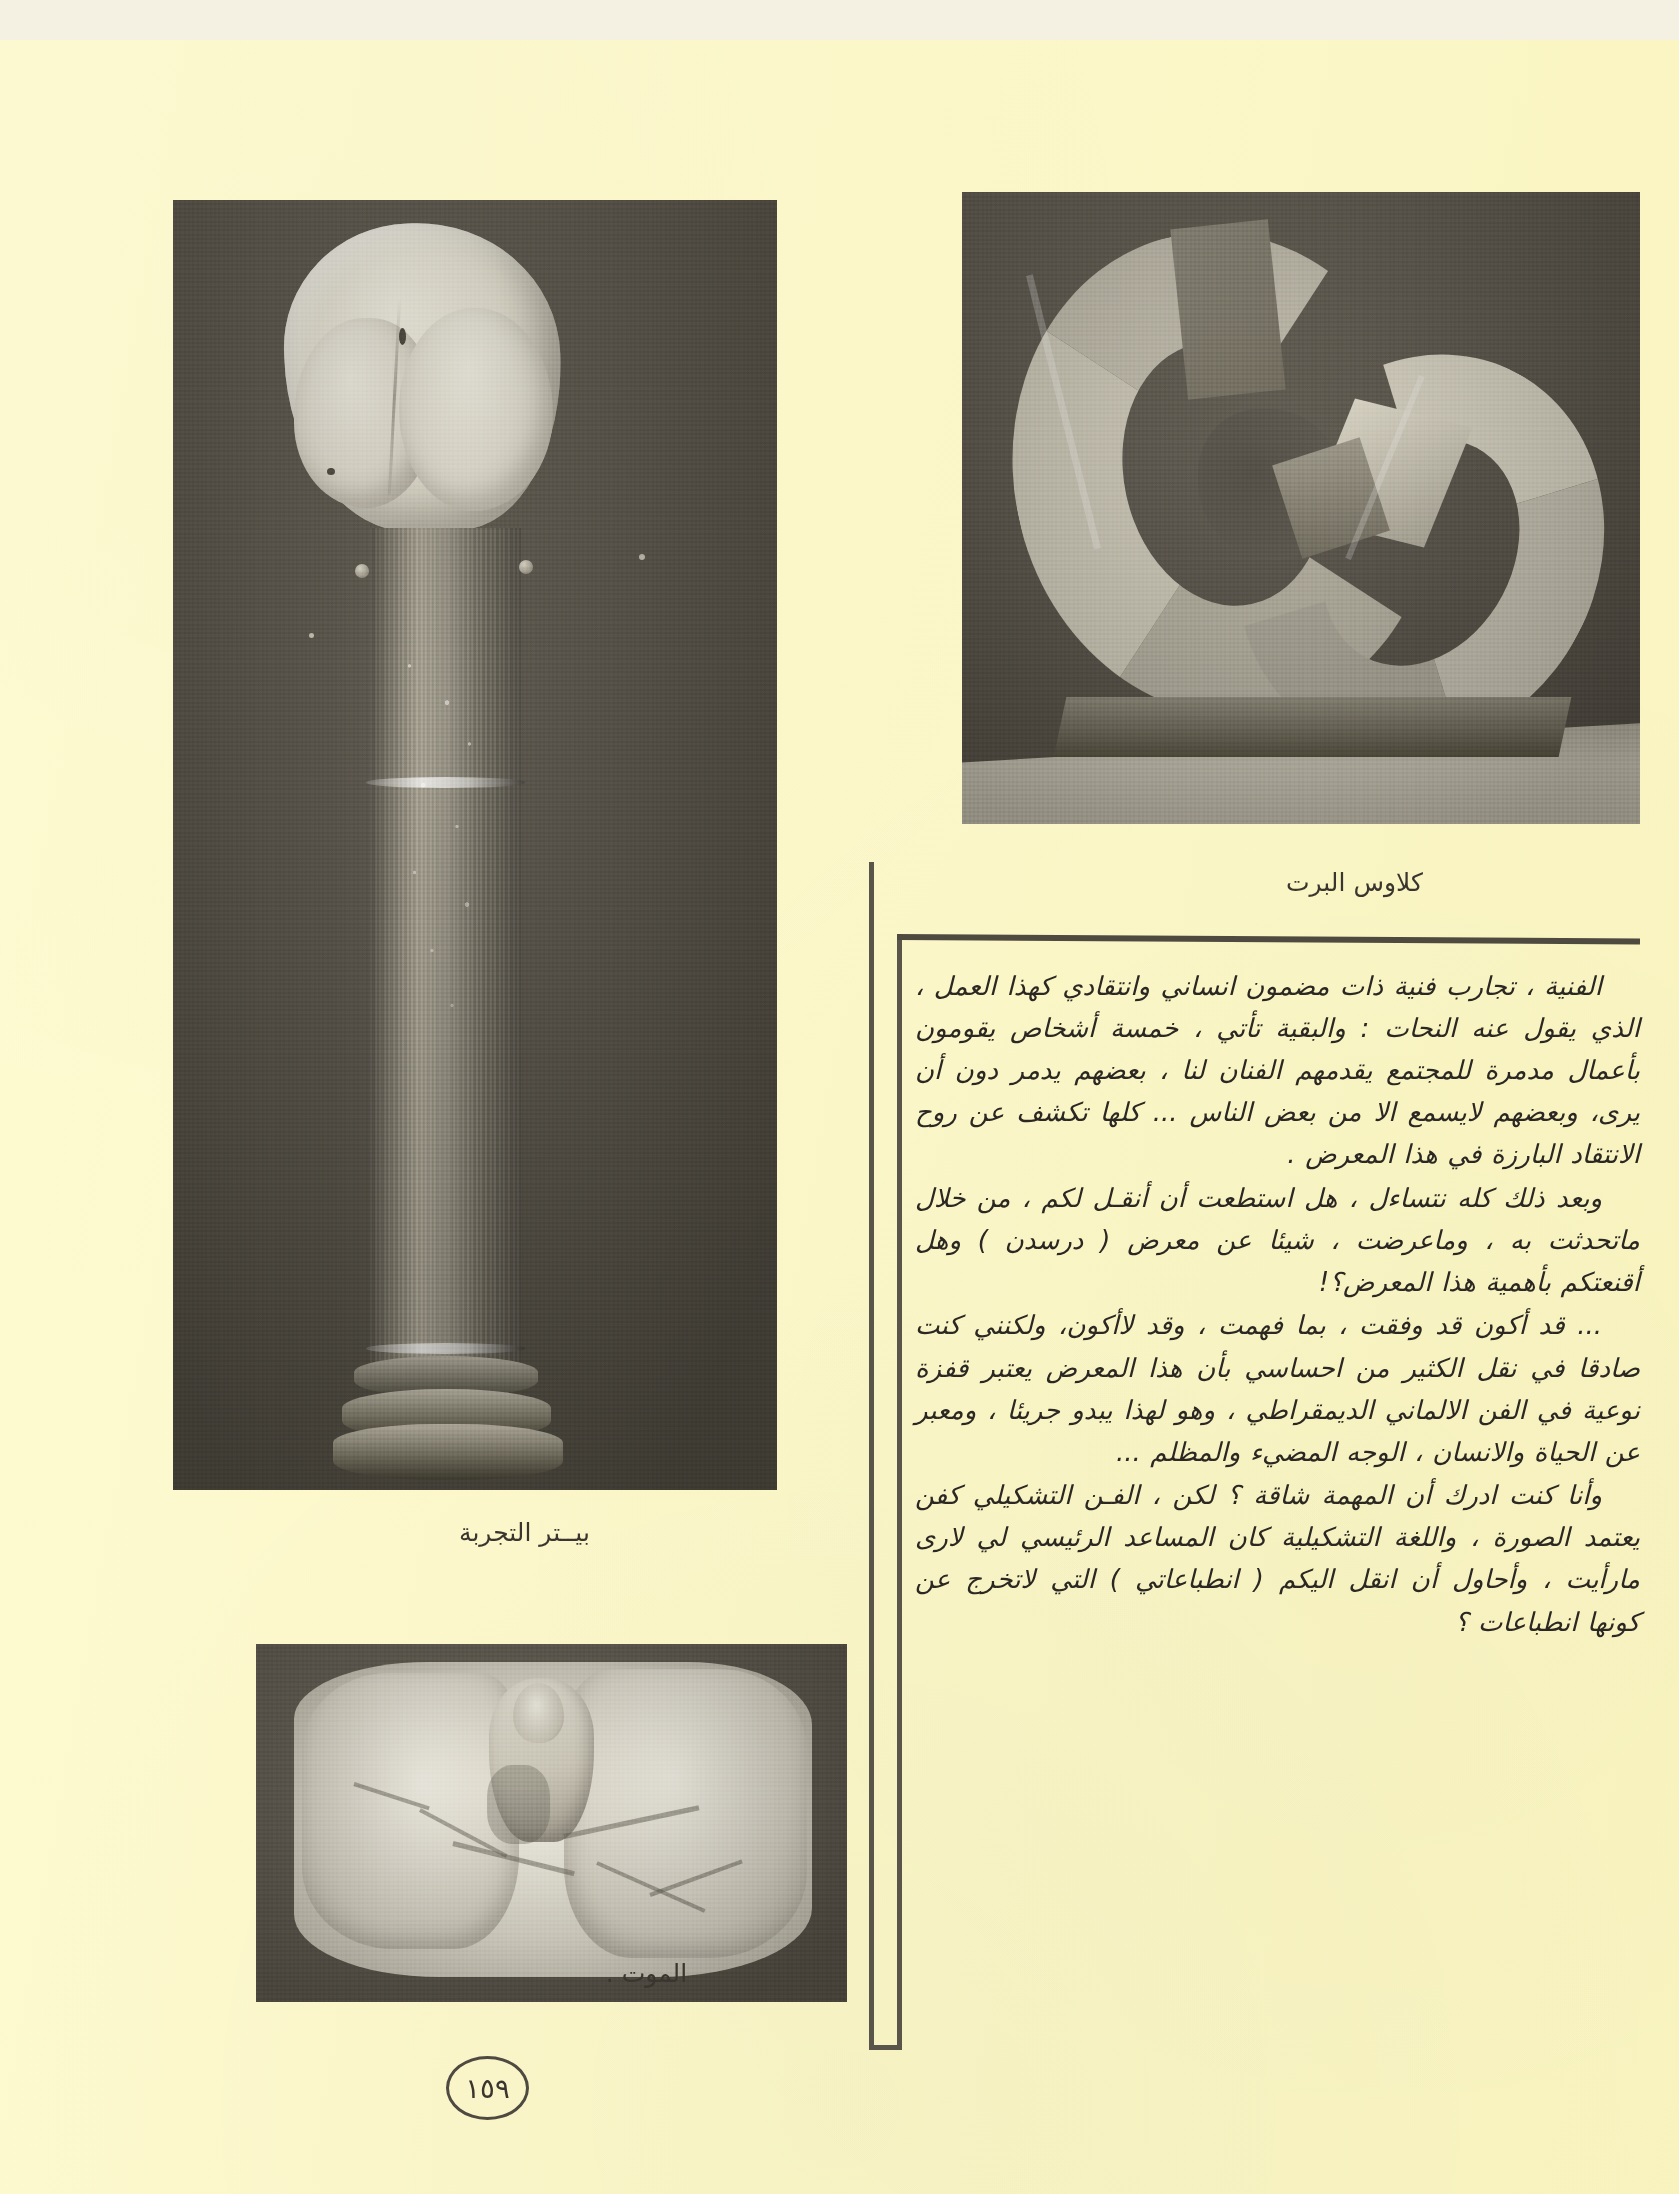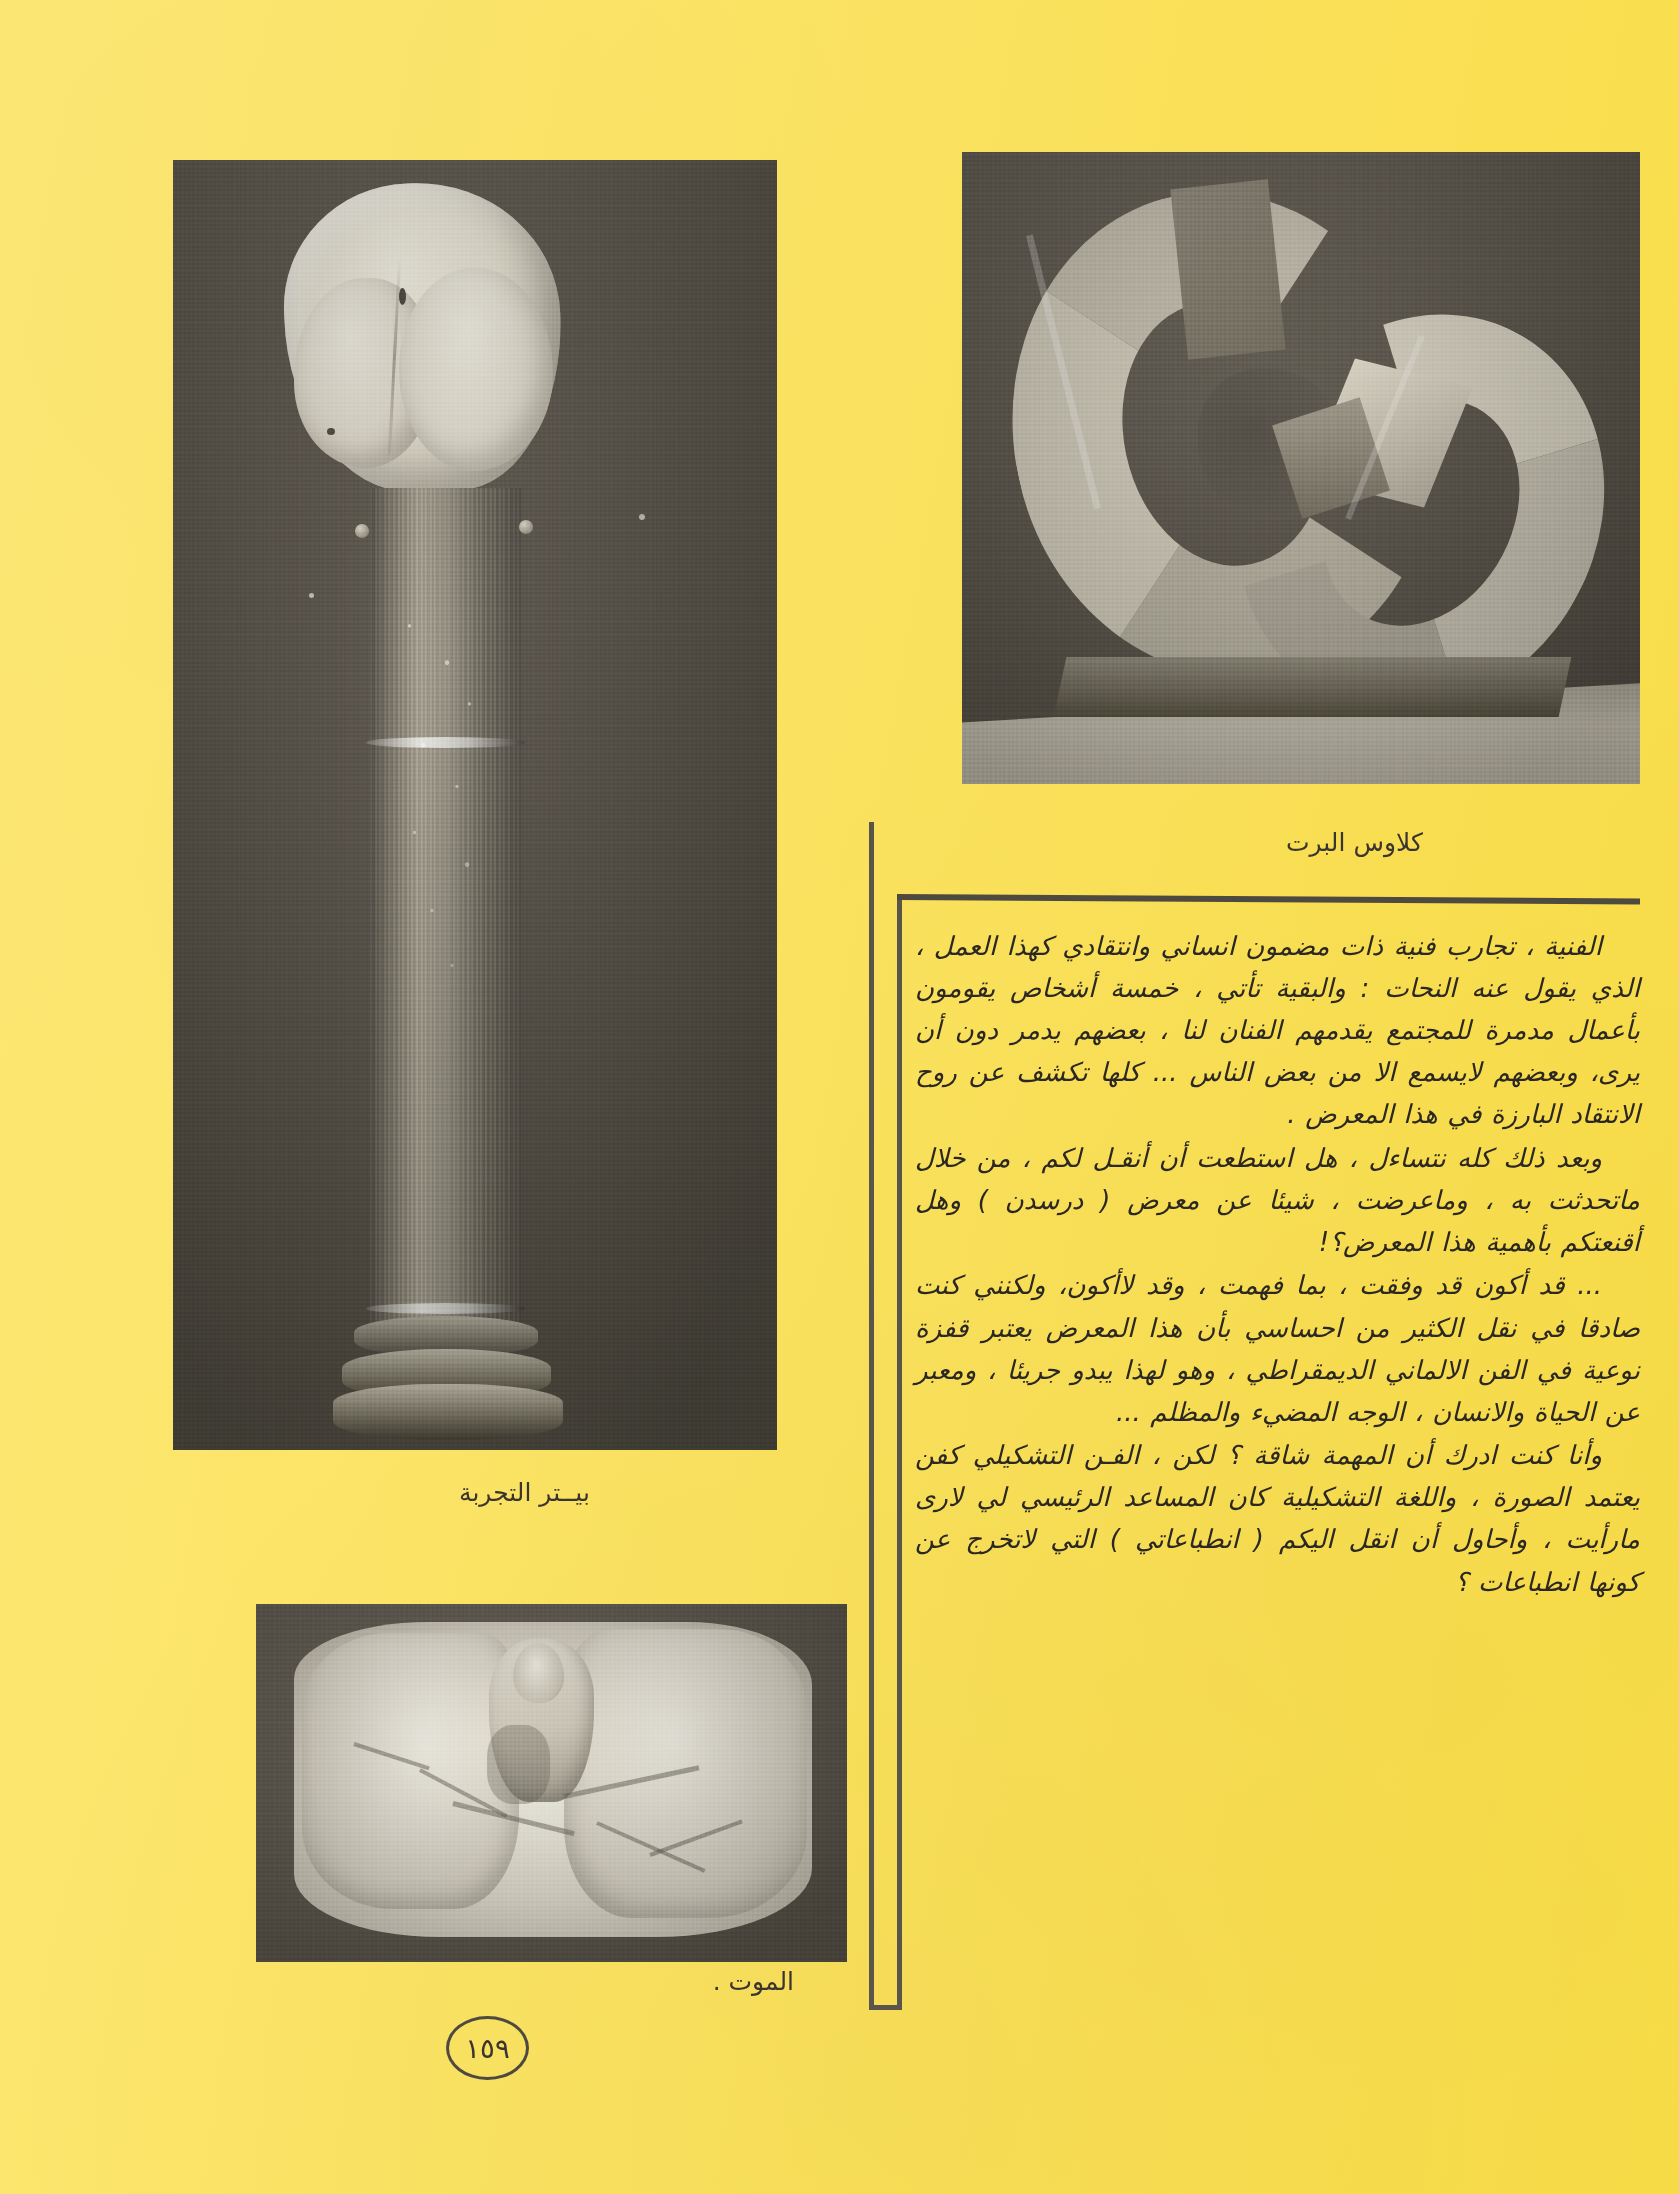--- a/index.html
+++ b/index.html
@@ -3,21 +3,21 @@
 <meta charset="utf-8">
 <title>Arabic Magazine Page 159</title>
 <style>
   html,body{margin:0;padding:0;}
   body{
     width:1679px;height:2194px;
     background:#f4f1e2;
     font-family:"DejaVu Sans","Liberation Sans",sans-serif;
     position:relative;overflow:hidden;
   }
-  .page{position:absolute;inset:0;background:#fde047;}
+  .page{position:absolute;inset:0;background:#fef9c3;margin-top:40px;}
   
   .page::before{
     content:"";position:absolute;inset:0;pointer-events:none;
     background:
       radial-gradient(circle at 18% 12%, rgba(0,0,0,.012), transparent 42%),
       radial-gradient(circle at 82% 68%, rgba(0,0,0,.016), transparent 48%),
       radial-gradient(circle at 50% 96%, rgba(0,0,0,.02), transparent 40%),
       linear-gradient(100deg, rgba(255,255,255,.25), rgba(0,0,0,.02));
   }
 
@@ -155,21 +155,21 @@
   #article-column p{margin:0 0 1.3px 0;text-indent:38px;text-align:justify;}
   #article-column p:last-child{margin-bottom:0;}
 
   .caption{
     position:absolute;direction:rtl;color:#3a352e;
     font-family:"DejaVu Sans","Liberation Sans",sans-serif;
     font-size:25px;letter-spacing:2.6px;white-space:nowrap;
   }
   #caption-albert{left:1286px;top:828px;width:354px;text-align:left;}
   #caption-miklaus{left:459px;top:1478px;width:328px;text-align:left;}
-  #caption-death{left:499px;top:1967px;width:295px;text-align:right;letter-spacing:5.2px;}
+  #caption-death{left:499px;top:1919px;width:295px;text-align:center;letter-spacing:5.2px;}
 
   #page-number{
     position:absolute;left:446px;top:2016px;width:77px;height:58px;
     border:3.9px solid #4f4a41;border-radius:50%;
     display:flex;align-items:center;justify-content:center;
     font-family:"DejaVu Sans","Liberation Sans",sans-serif;
     font-size:27.6px;color:#3a352e;direction:rtl;
   }
 </style>
 </head>

